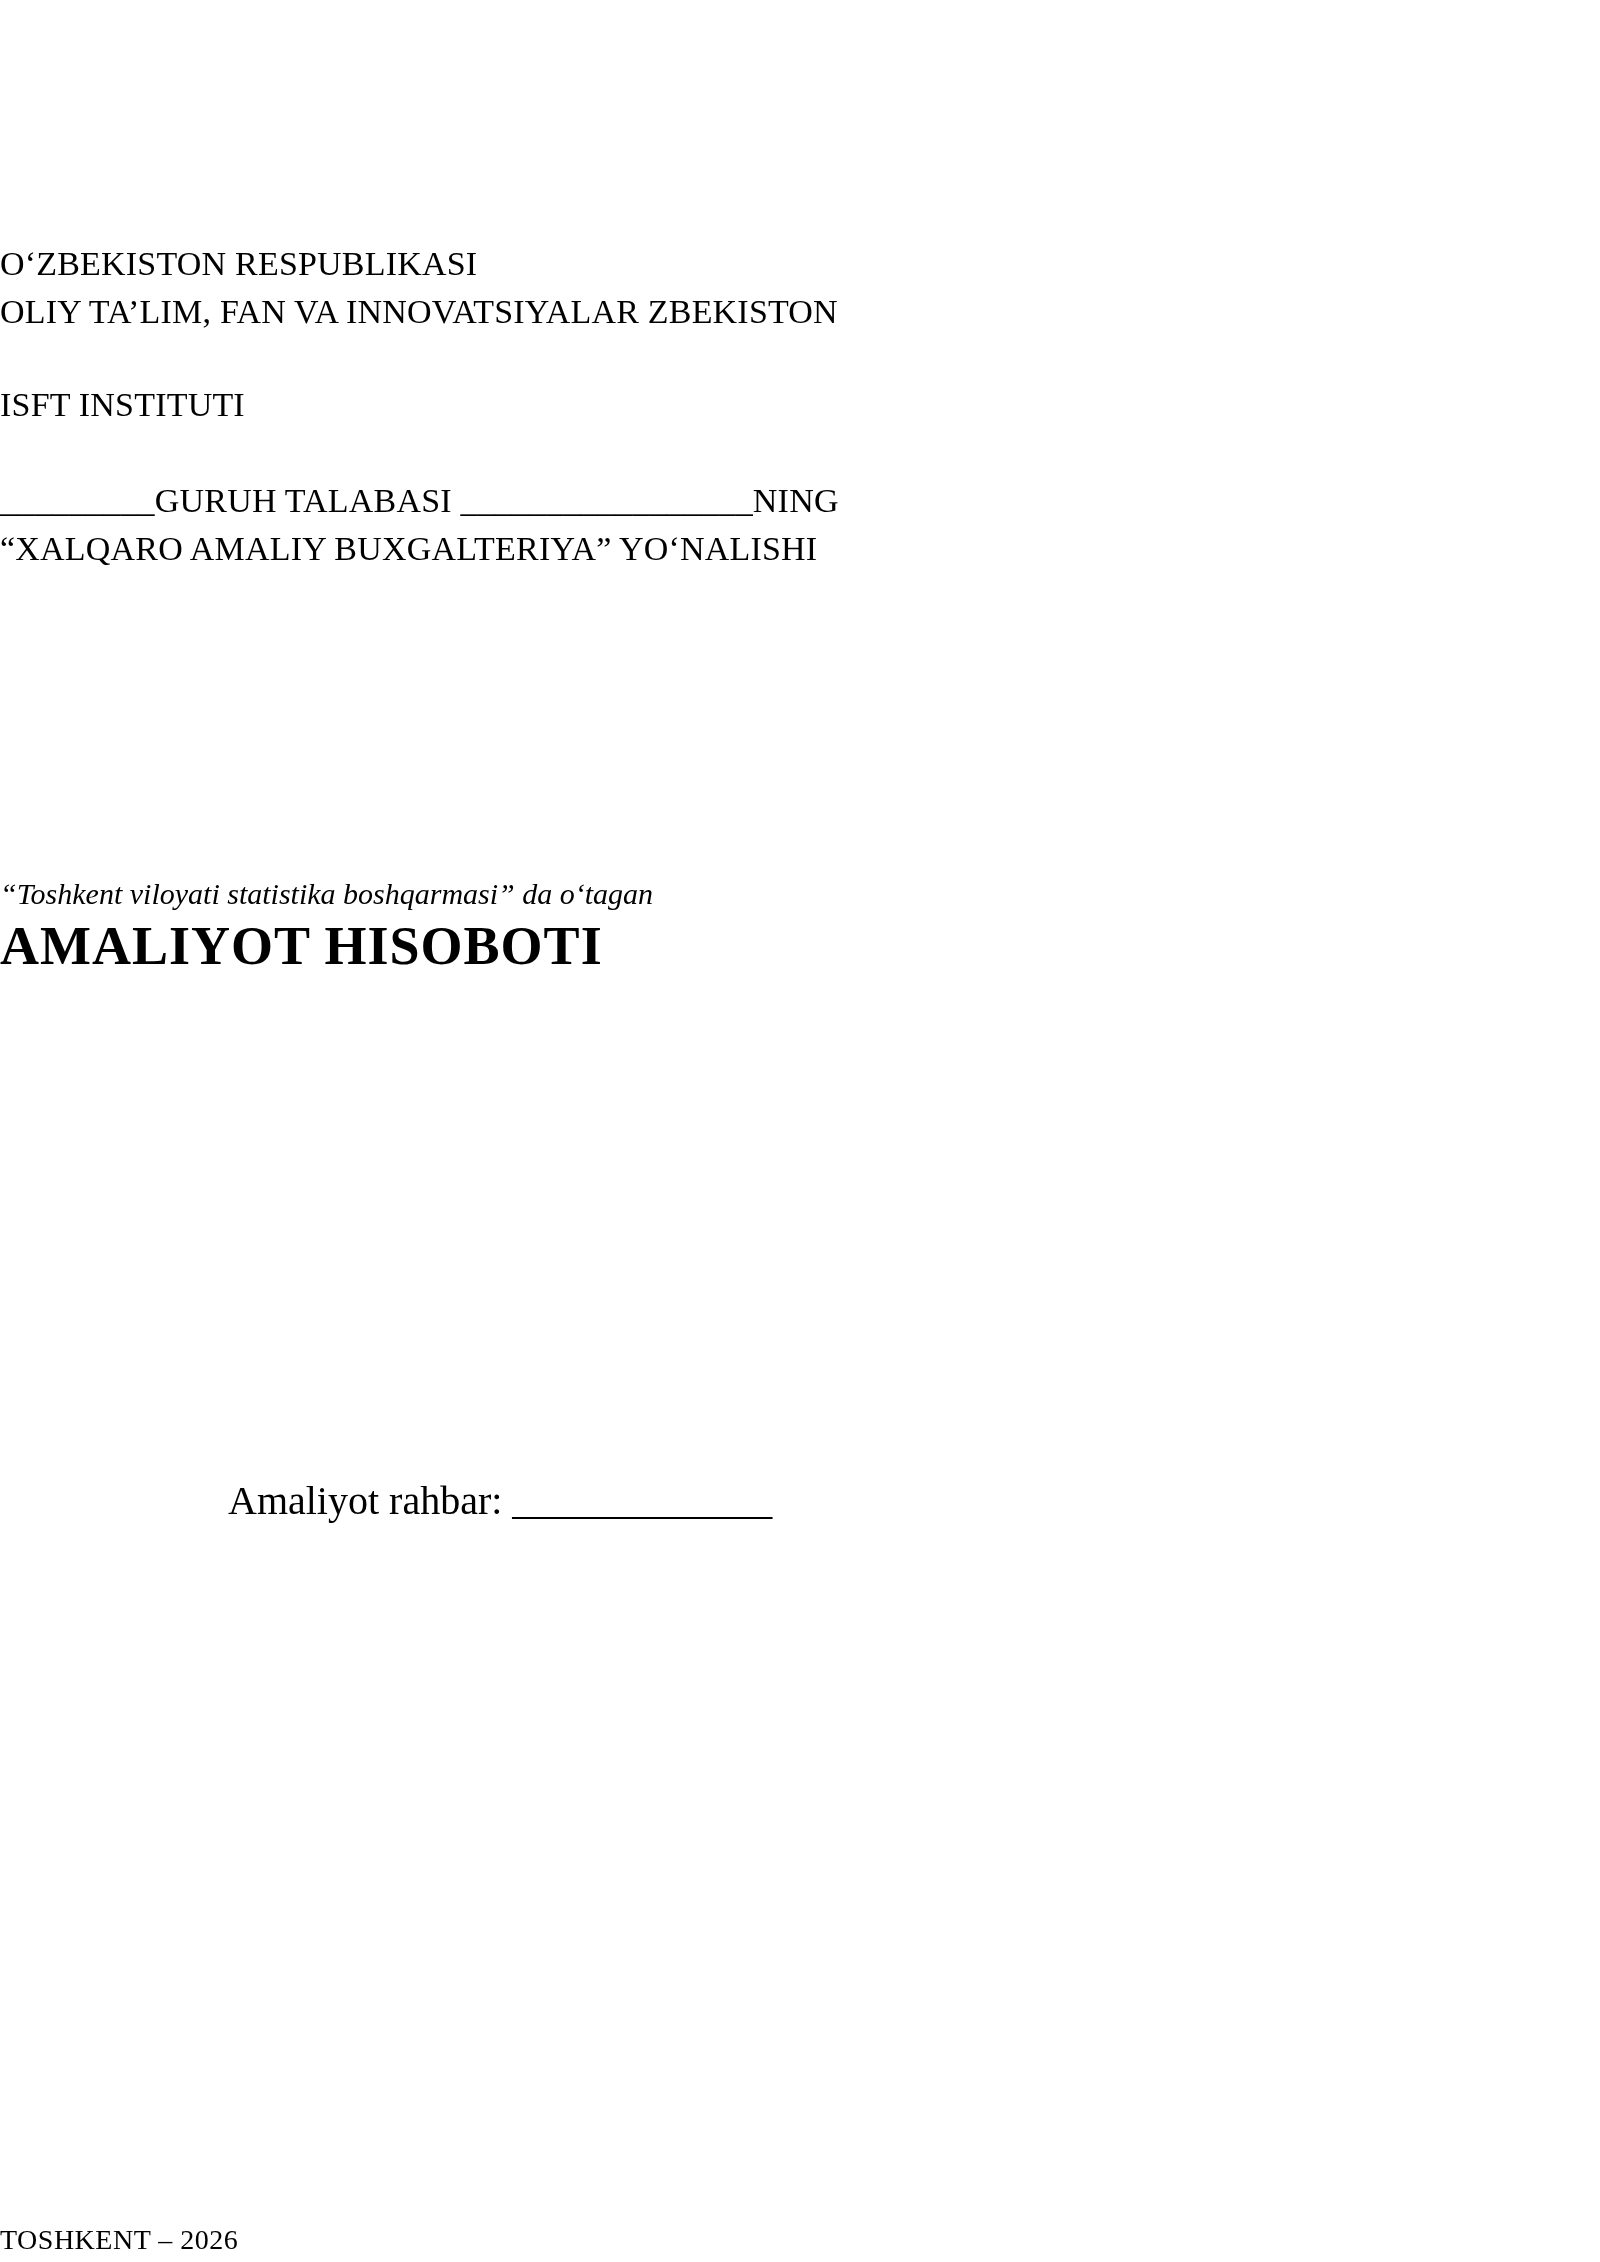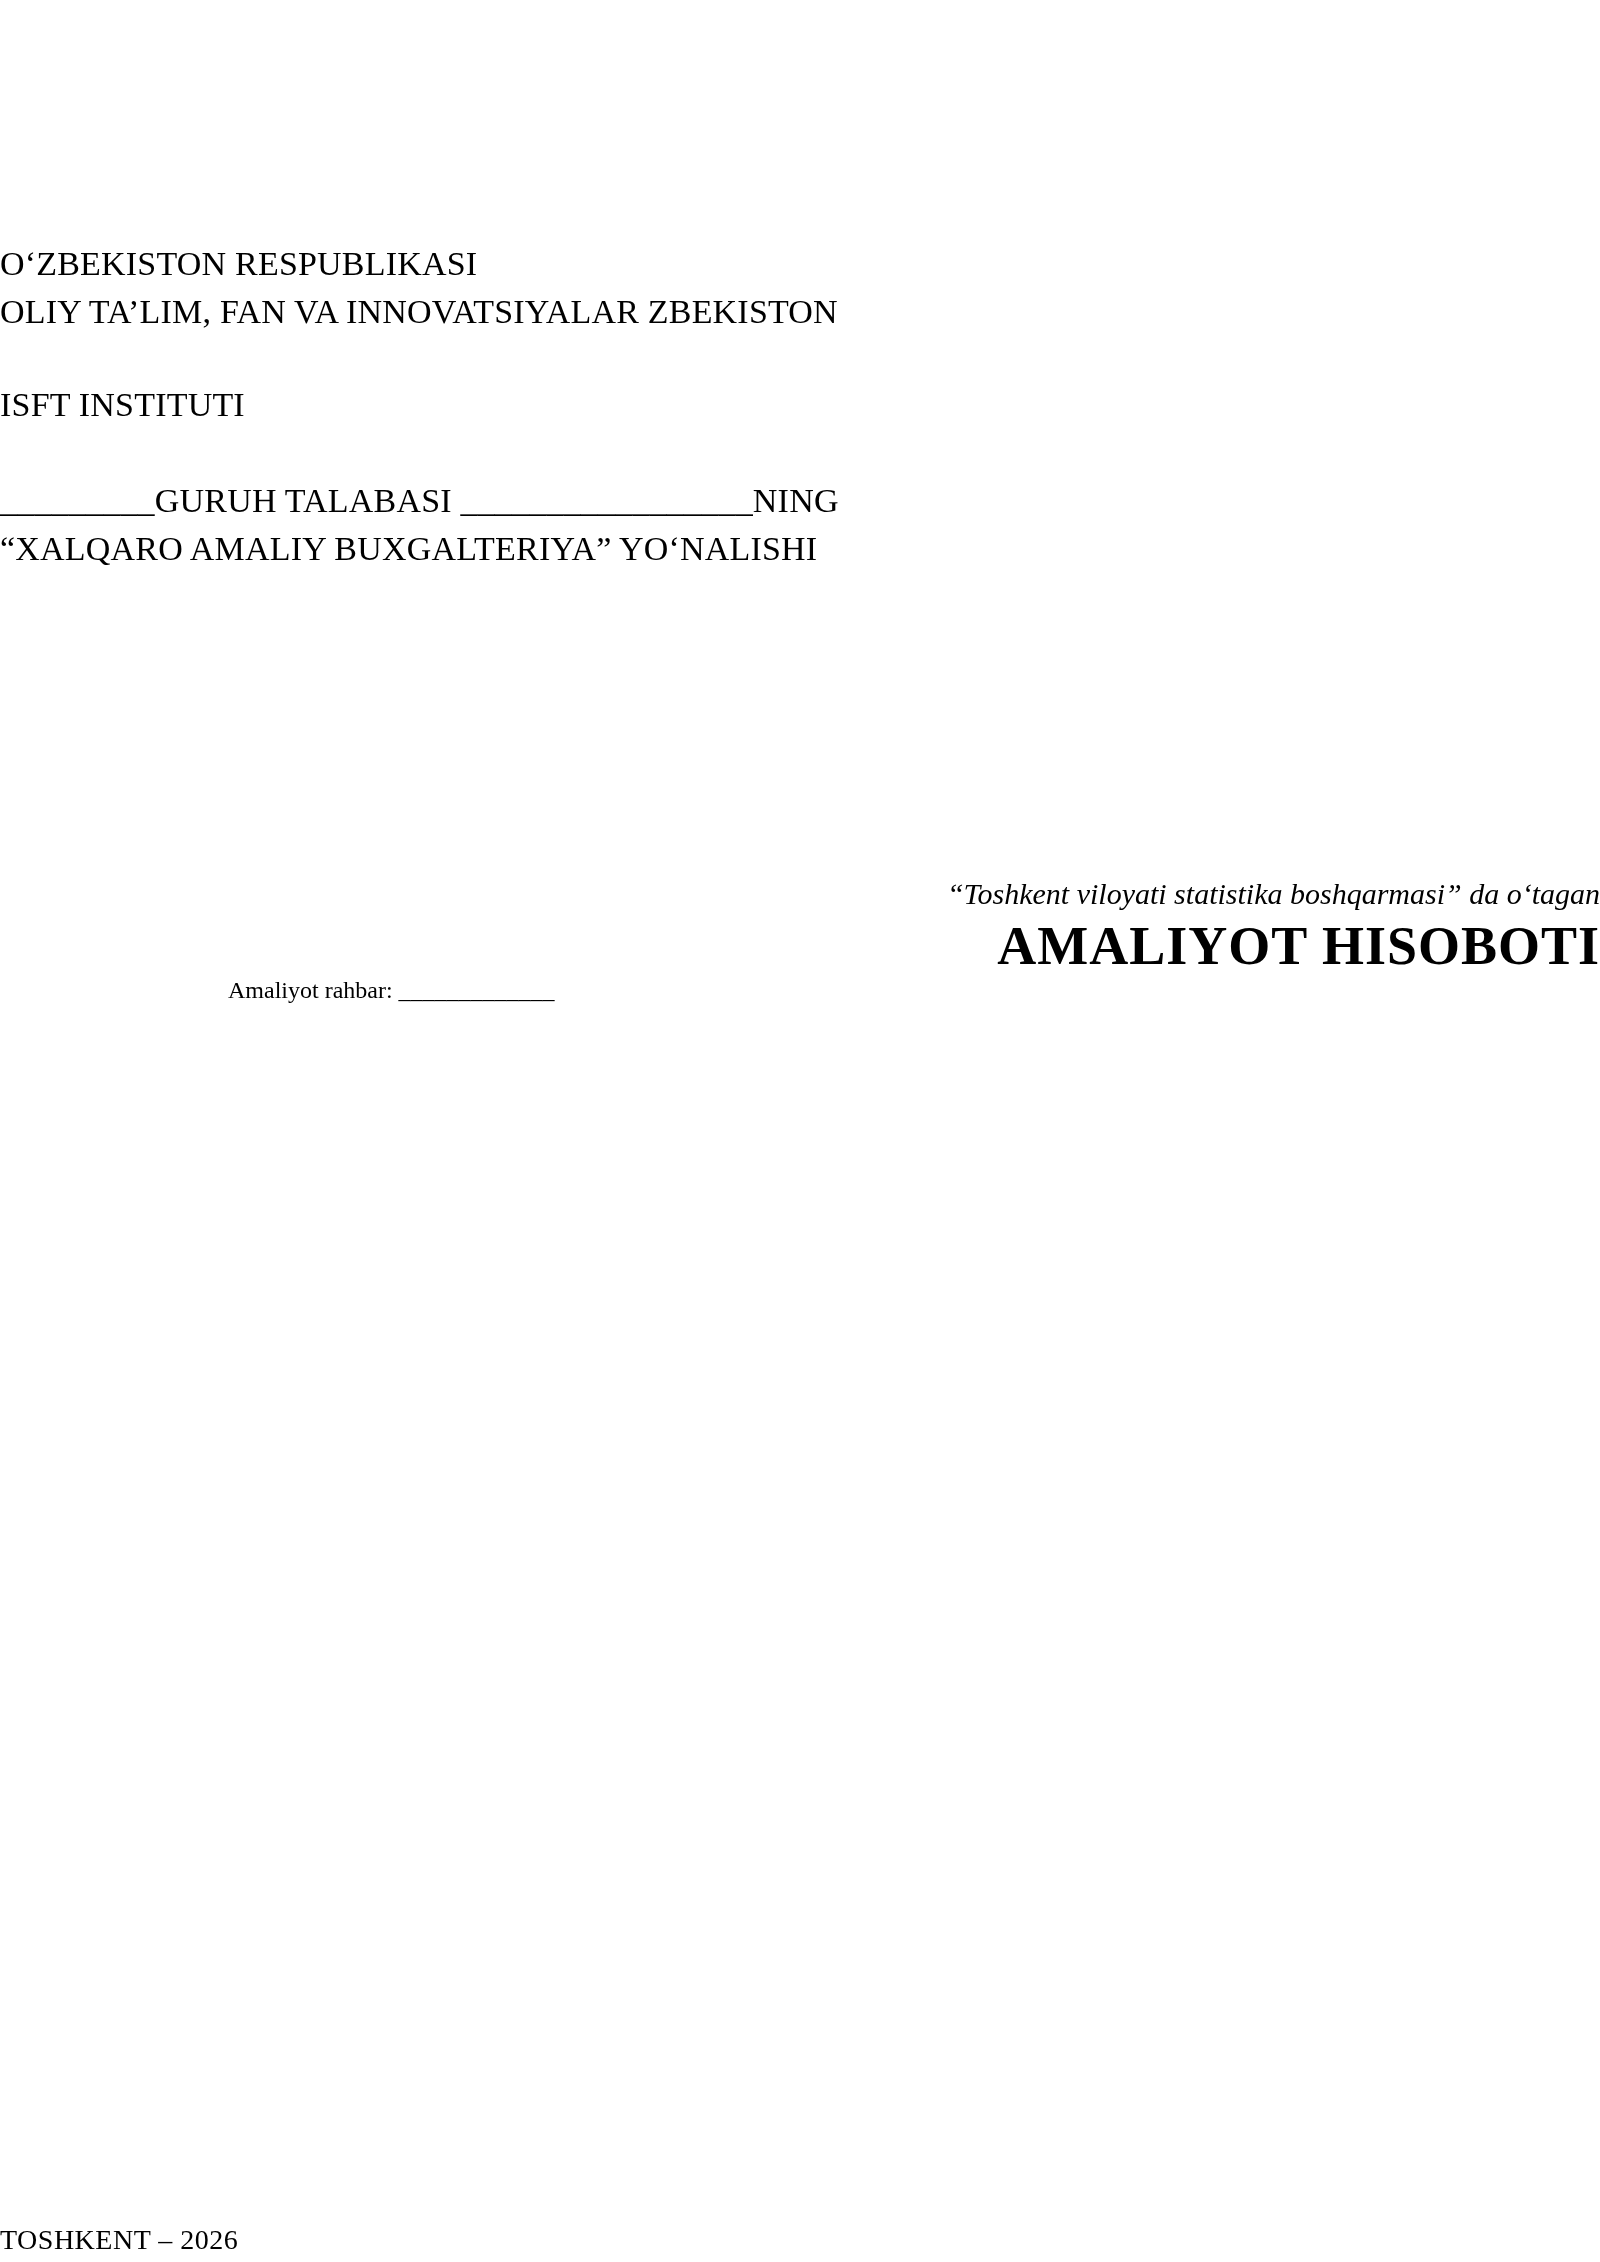--- a/index.html
+++ b/index.html
@@ -29,36 +29,37 @@
   }
   .line {
     font-size: 34px;
     line-height: 1.42;
     letter-spacing: 0.2px;
     white-space: pre;
   }
   .gap-small { height: 44px; }
   .gap-med { height: 48px; }
   .title-block {
-    text-align: right;
+    text-align: left;
     margin-top: 300px;
   }
   .subtitle-italic {
     font-size: 30px;
     font-style: italic;
     line-height: 1.4;
   }
   .main-title {
     font-size: 54px;
     font-weight: bold;
     letter-spacing: 1px;
   }
   .supervisor-block {
+    margin-top: 500px;
     padding-left: 228px;
-    font-size: 24px;
+    font-size: 40px;
   }
   .footer-block {
     position: absolute;
     left: 0;
     right: 0;
     bottom: 246px;
     font-size: 28px;
     letter-spacing: 0.5px;
   }
 </style>

